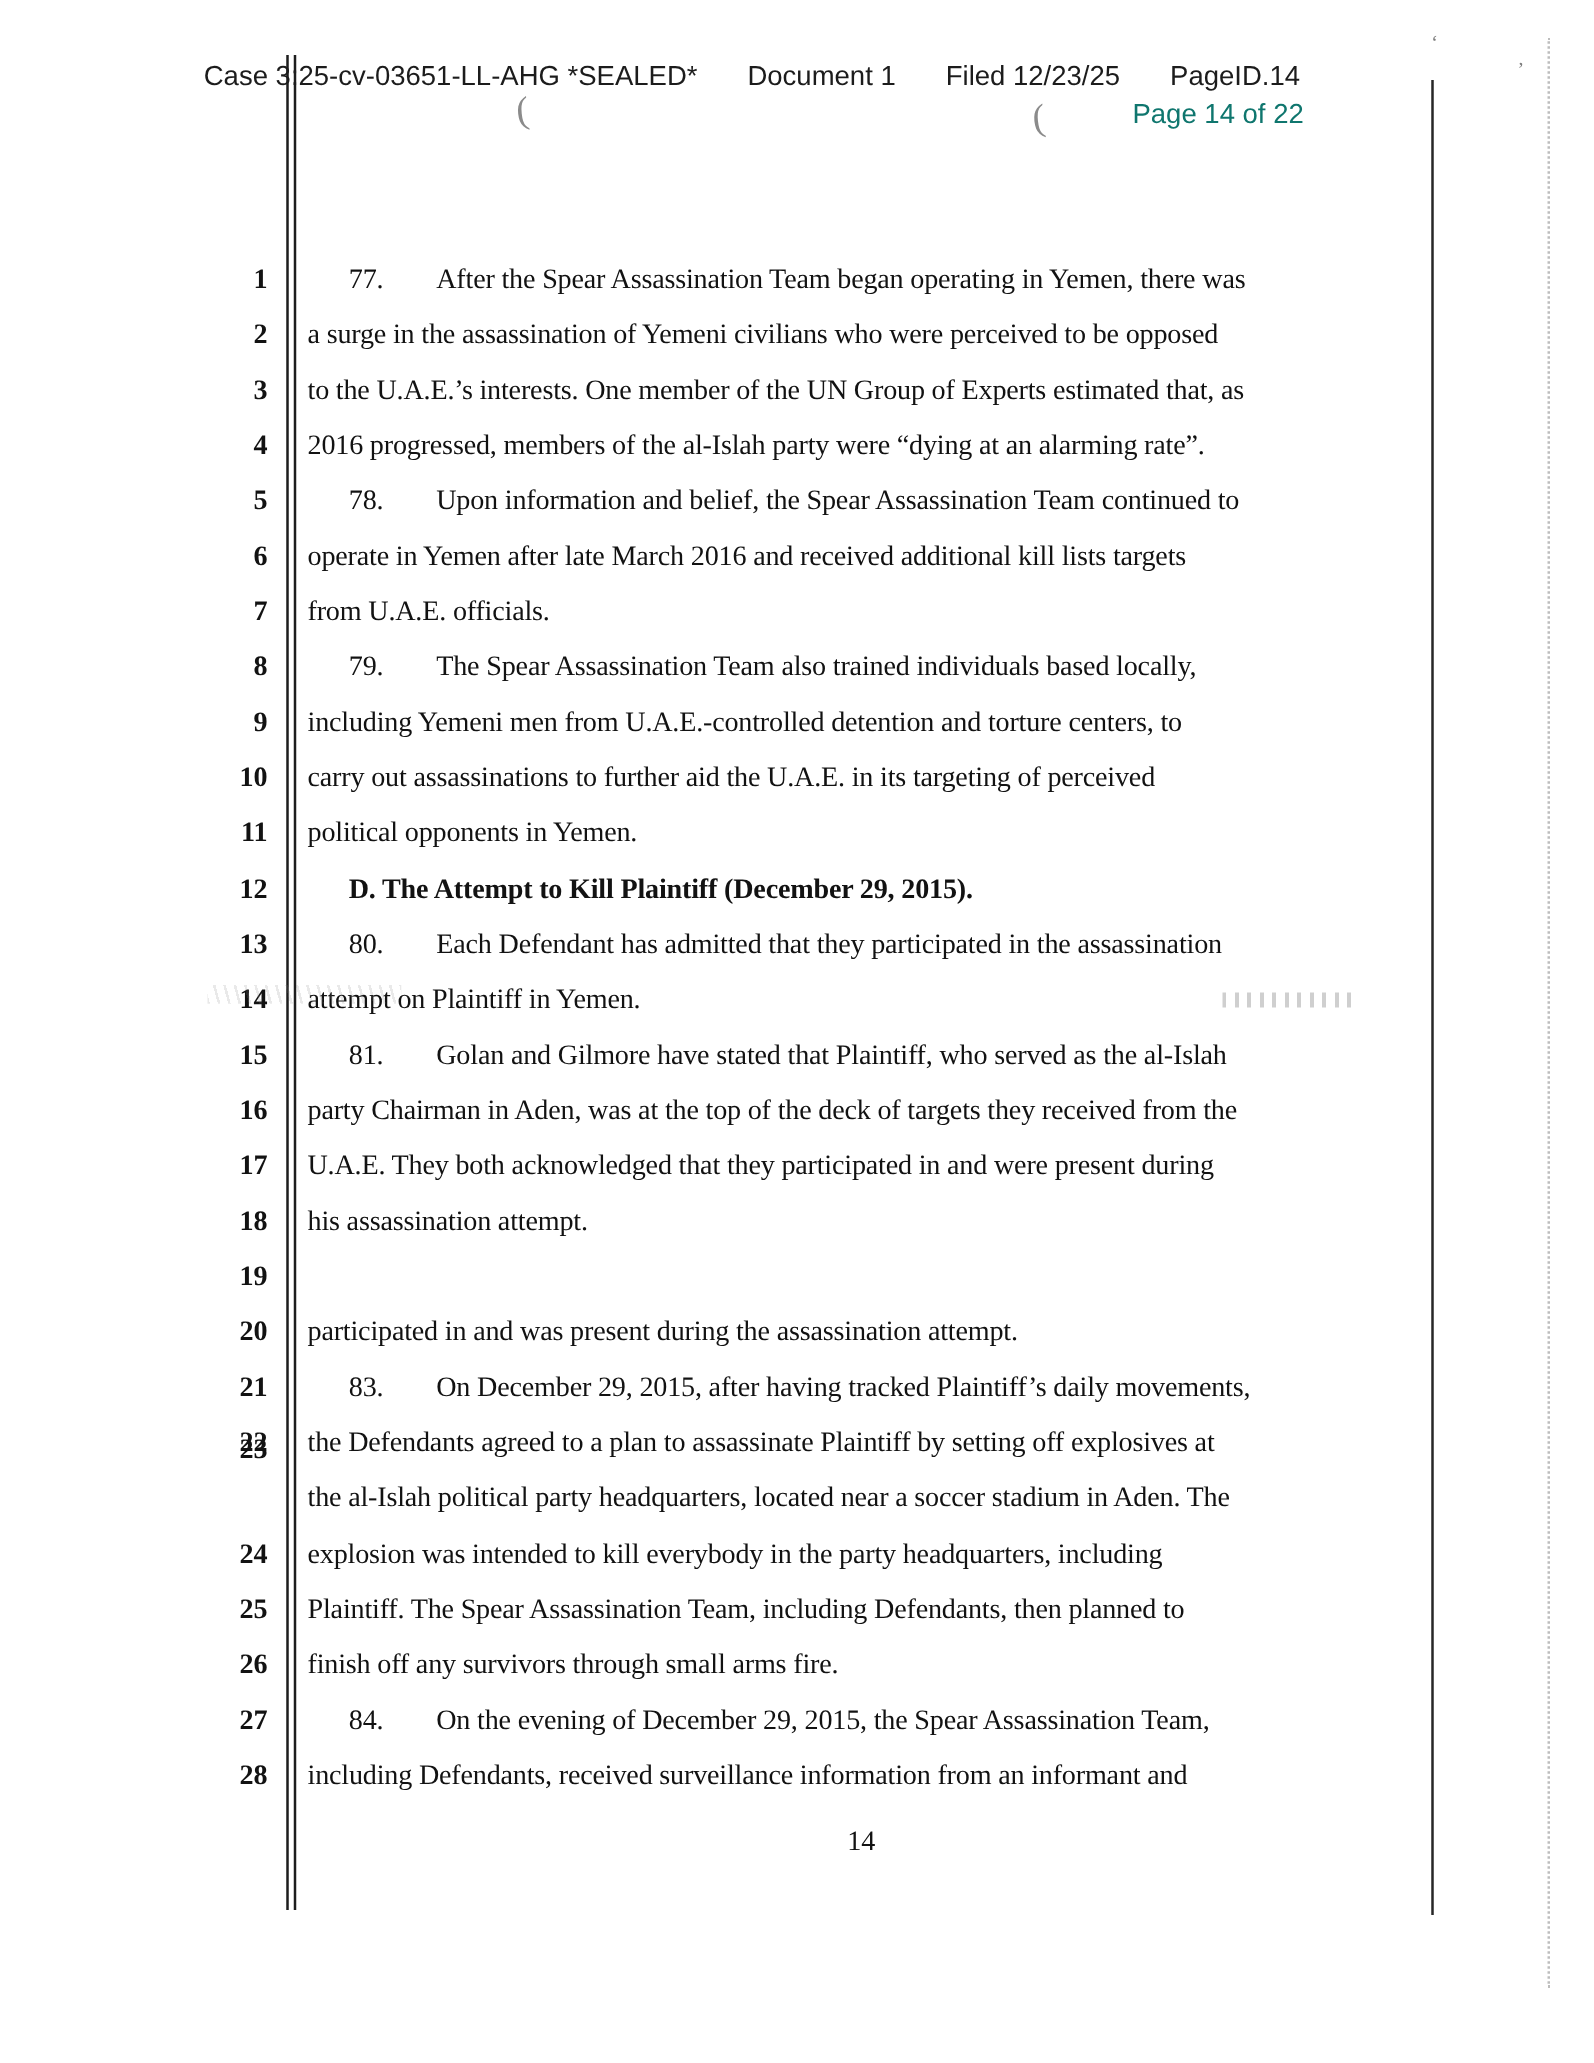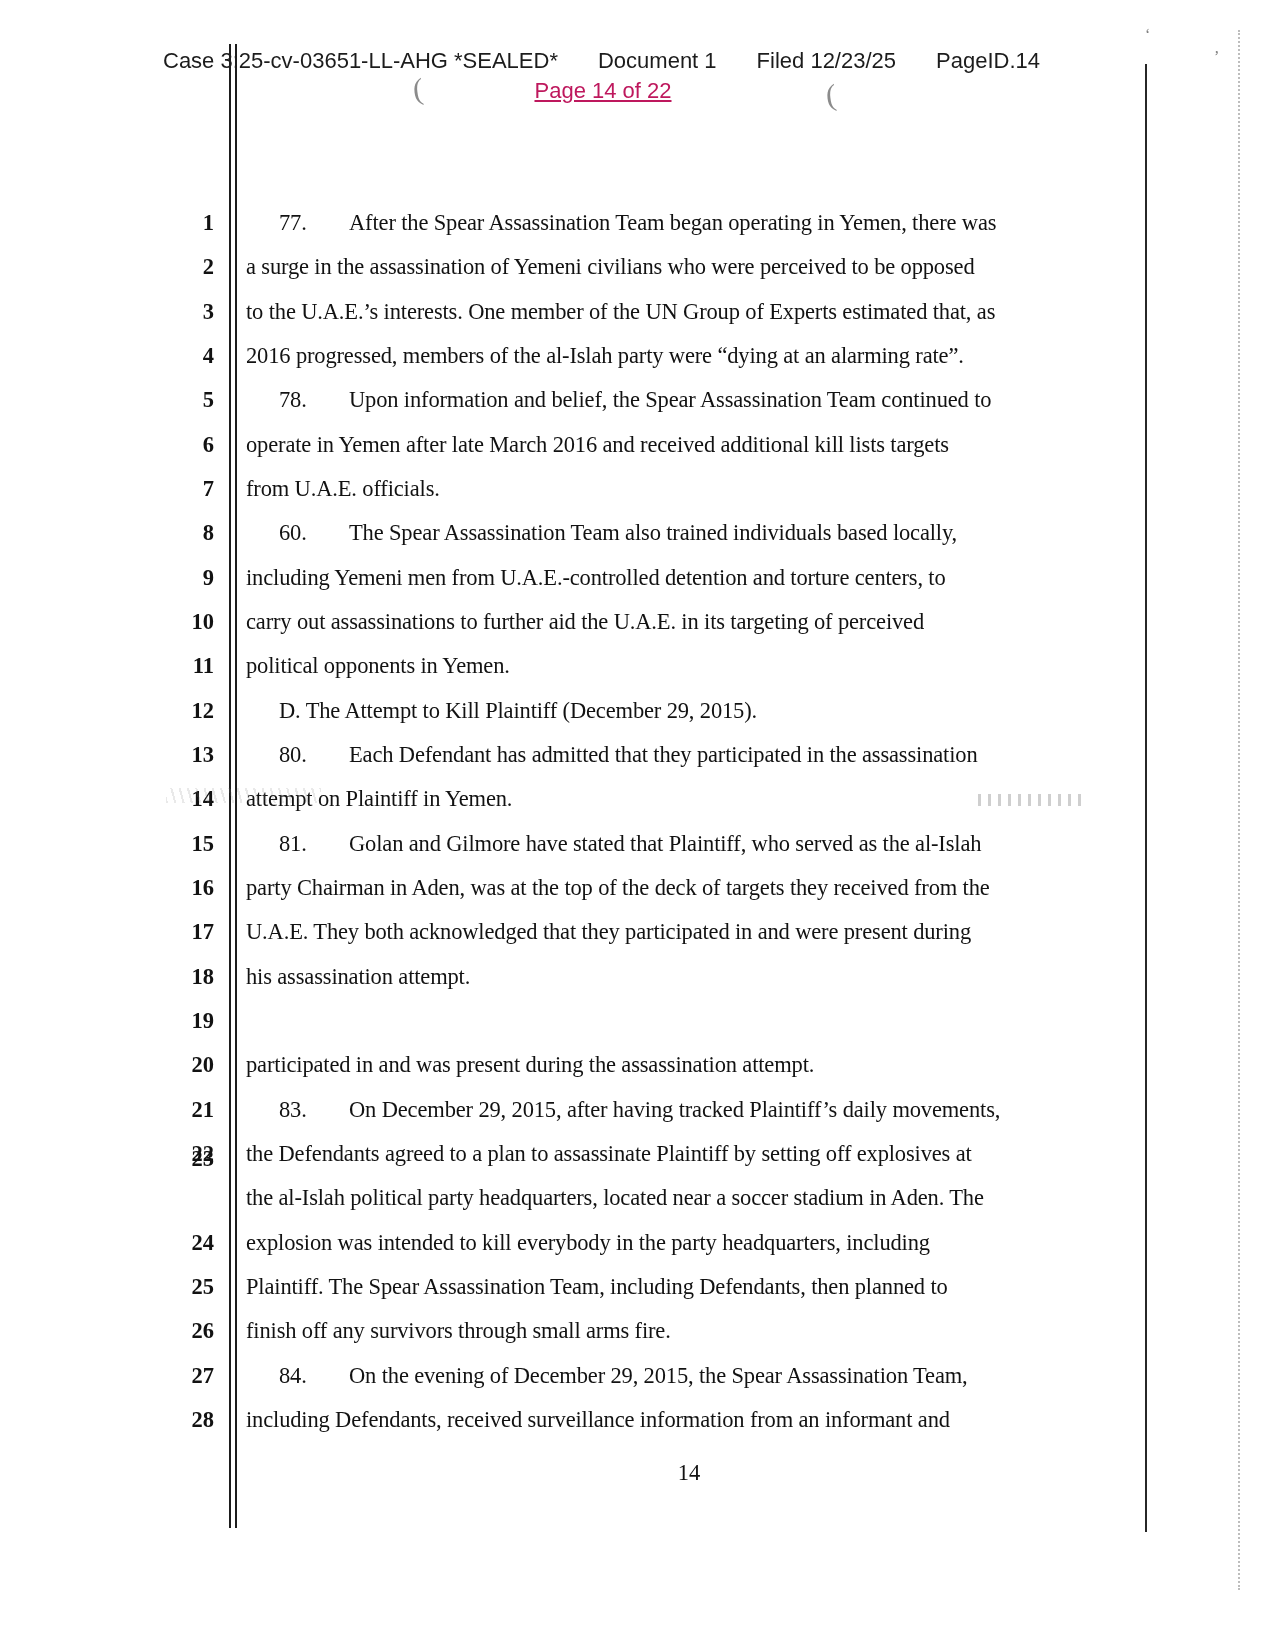--- a/index.html
+++ b/index.html
@@ -6,22 +6,22 @@
   .page{
     position:relative;width:1275px;height:1650px;background:#ffffff;
     font-family:"Liberation Serif",serif;color:#121212;overflow:hidden;
   }
   
   .header-row{
     position:absolute;left:163px;top:48px;display:flex;gap:40px;white-space:nowrap;
     font-family:"Liberation Sans",sans-serif;font-size:22px;color:#1c1c1c;
   }
   .header-sub{
-    position:absolute;left:163px;top:78px;width:880px;text-align:center;
-    font-family:"Liberation Sans",sans-serif;font-size:22px;color:#be185d;text-decoration:underline;
+    position:absolute;left:163px;top:78px;width:880px;text-align:right;
+    font-family:"Liberation Sans",sans-serif;font-size:22px;color:#0f766e;
   }
   
   .rule{position:absolute;background:#1d1d1d;}
   .rule-left-a{left:229px;top:44px;width:2px;height:1484px;}
   .rule-left-b{left:235px;top:44px;width:2px;height:1484px;}
   .rule-right{left:1145px;top:64px;width:2px;height:1468px;background:#272727;}
   .edge-line{
     position:absolute;left:1238px;top:30px;width:0;height:1560px;
     border-left:2px dotted #9a9a9a;opacity:.65;
   }
@@ -29,21 +29,21 @@
   .lines-layer{position:absolute;left:0;top:0;width:100%;height:100%;}
   .line-num{
     position:absolute;left:150px;width:64px;text-align:right;
     font-weight:bold;font-size:22.5px;line-height:30px;
   }
   .body-line{
     position:absolute;left:246px;width:900px;font-size:22.5px;line-height:30px;
     letter-spacing:-0.15px;white-space:nowrap;
   }
   .para-num{display:inline-block;margin-left:33px;min-width:70px;}
-  .body-line.heading .line-text{font-weight:normal;margin-left:33px;}
+  .body-line.heading .line-text{font-weight:bold;margin-left:33px;}
   
   .footer-page{
     position:absolute;left:233px;top:1460px;width:912px;text-align:center;
     font-size:22.5px;
   }
   
   .paren-artifact{
     position:absolute;color:#8b8b8b;font-size:30px;transform:rotate(-6deg);
     font-family:"Liberation Serif",serif;
   }
@@ -113,21 +113,21 @@
       <div class="line-num" style="top: 1404.91px;">28</div>
     </div>
   <div class="lines-layer" id="document-body">
       <div class="body-line para" style="top: 208px;"><span class="para-num">77.</span><span class="line-text">After the Spear Assassination Team began operating in Yemen, there was</span></div>
       <div class="body-line cont" style="top: 252.33px;"><span class="line-text">a surge in the assassination of Yemeni civilians who were perceived to be opposed</span></div>
       <div class="body-line cont" style="top: 296.66px;"><span class="line-text">to the U.A.E.’s interests. One member of the UN Group of Experts estimated that, as</span></div>
       <div class="body-line cont" style="top: 340.99px;"><span class="line-text">2016 progressed, members of the al-Islah party were “dying at an alarming rate”.</span></div>
       <div class="body-line para" style="top: 385.32px;"><span class="para-num">78.</span><span class="line-text">Upon information and belief, the Spear Assassination Team continued to</span></div>
       <div class="body-line cont" style="top: 429.65px;"><span class="line-text">operate in Yemen after late March 2016 and received additional kill lists targets</span></div>
       <div class="body-line cont" style="top: 473.98px;"><span class="line-text">from U.A.E. officials.</span></div>
-      <div class="body-line para" style="top: 518.31px;"><span class="para-num">60.</span><span class="line-text">The Spear Assassination Team also trained individuals based locally,</span></div>
+      <div class="body-line para" style="top: 518.31px;"><span class="para-num">79.</span><span class="line-text">The Spear Assassination Team also trained individuals based locally,</span></div>
       <div class="body-line cont" style="top: 562.64px;"><span class="line-text">including Yemeni men from U.A.E.-controlled detention and torture centers, to</span></div>
       <div class="body-line cont" style="top: 606.97px;"><span class="line-text">carry out assassinations to further aid the U.A.E. in its targeting of perceived</span></div>
       <div class="body-line cont" style="top: 651.3px;"><span class="line-text">political opponents in Yemen.</span></div>
       <div class="body-line heading" style="top: 695.63px;"><span class="line-text">D. The Attempt to Kill Plaintiff (December 29, 2015).</span></div>
       <div class="body-line para" style="top: 739.96px;"><span class="para-num">80.</span><span class="line-text">Each Defendant has admitted that they participated in the assassination</span></div>
       <div class="body-line cont" style="top: 784.29px;"><span class="line-text">attempt on Plaintiff in Yemen.</span></div>
       <div class="body-line para" style="top: 828.62px;"><span class="para-num">81.</span><span class="line-text">Golan and Gilmore have stated that Plaintiff, who served as the al-Islah</span></div>
       <div class="body-line cont" style="top: 872.95px;"><span class="line-text">party Chairman in Aden, was at the top of the deck of targets they received from the</span></div>
       <div class="body-line cont" style="top: 917.28px;"><span class="line-text">U.A.E. They both acknowledged that they participated in and were present during</span></div>
       <div class="body-line cont" style="top: 961.61px;"><span class="line-text">his assassination attempt.</span></div>

